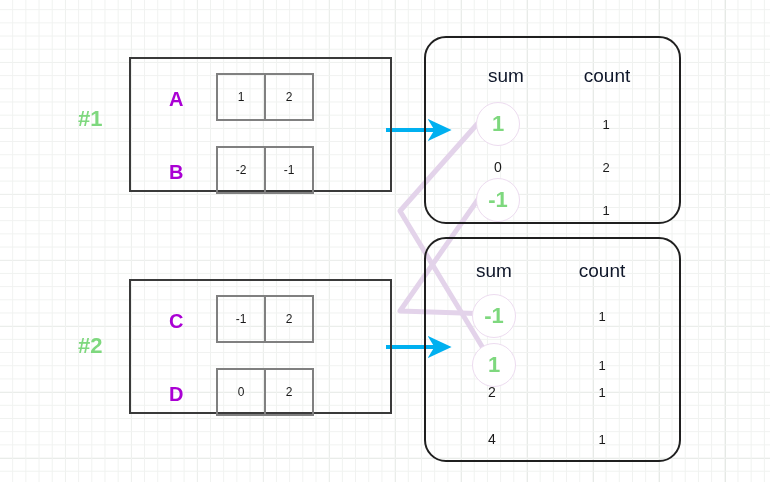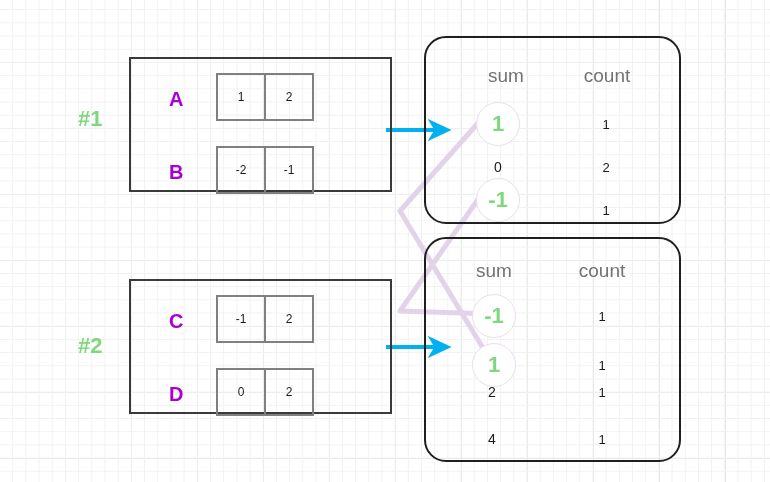--- a/index.html
+++ b/index.html
@@ -97,21 +97,21 @@
   
   .agg-panel {
     position: absolute;
     border: 2px solid #1f1f1f;
     border-radius: 22px;
     box-sizing: border-box;
     background: transparent;
   }
   .col-head {
     position: absolute;
-    color: #737373;
+    color: #0f172a;
     font-size: 19px;
     line-height: 1;
     white-space: nowrap;
     transform: translateX(-50%);
   }
   .agg-val {
     position: absolute;
     font-size: 14px;
     color: #1a1a1a;
     line-height: 1;

